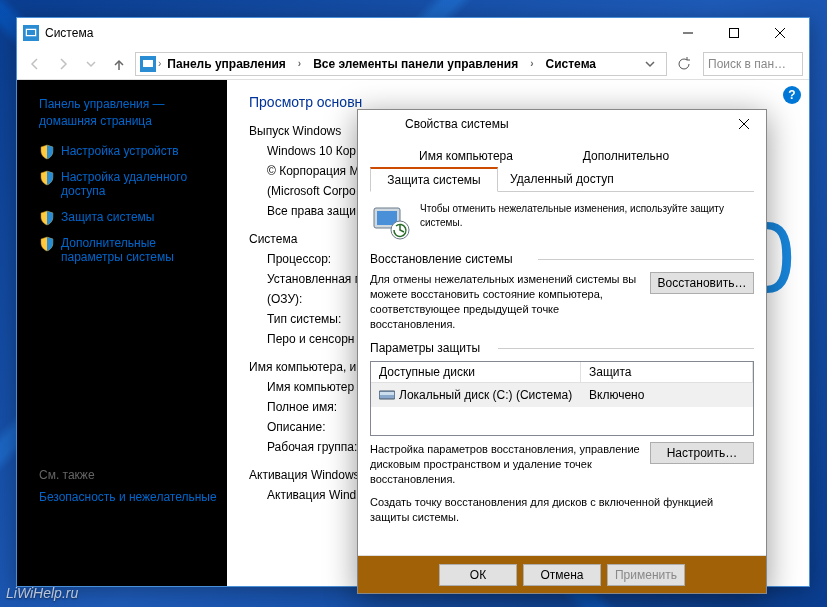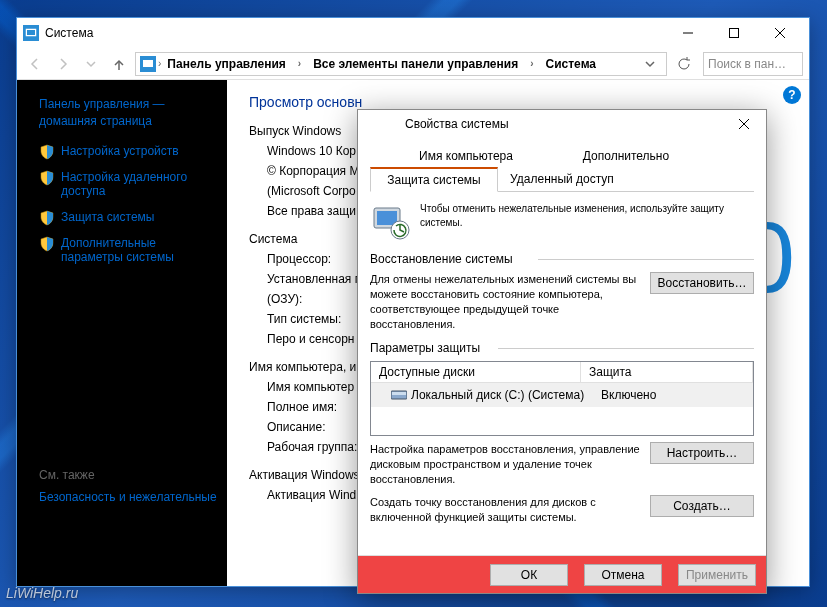--- a/index.html
+++ b/index.html
@@ -60,28 +60,28 @@
 .fieldset-label { font-size: 12px; margin-bottom: 6px; position: relative; }
 .fieldset-label::after { content: ""; position: absolute; left: 150px; right: 0; top: 50%; border-top: 1px solid #ccc; }
 .fs-restore .fieldset-label::after { left: 168px; }
 .fs-prot .fieldset-label::after { left: 128px; }
 .row2c { display: flex; gap: 10px; align-items: flex-start; margin-bottom: 8px; justify-content: center; }
 .row2c .txt { flex: 1; font-size: 11px; line-height: 1.35; }
 .dlgbtn { width: 104px; height: 22px; border: 1px solid #adadad; background: #e1e1e1; font-size: 12px; display: flex; align-items: center; justify-content: center; cursor: pointer; }
 .disk-table { border: 1px solid #828790; margin-bottom: 6px; }
 .disk-table .hdr { display: flex; background: #fff; border-bottom: 1px solid #e0e0e0; }
 .disk-table .hdr > div { padding: 3px 8px; font-size: 12px; border-right: 1px solid #e0e0e0; }
-.disk-table .row { display: flex; padding: 2px 12px; }
+.disk-table .row { display: flex; padding: 2px 0; }
 .disk-table .row > div { padding: 3px 8px; font-size: 12px; }
 .disk-table .row.sel { background: #f0f0f0; }
 .col1 { width: 210px; display: flex; align-items: center; gap: 4px; }
 .col2 { flex: 1; }
 .disk-gap { height: 28px; }
 .disk-icon { width: 16px; height: 12px; }
-.dlg-foot { position: absolute; bottom: 0; left: 0; right: 0; height: 38px; background: #ef4444; border-top: 1px solid #ddd; display: flex; align-items: center; justify-content: flex-end; gap: 16px; padding: 0 10px; }
+.dlg-foot { position: absolute; bottom: 0; left: 0; right: 0; height: 38px; background: #a16207; border-top: 1px solid #ddd; display: flex; align-items: center; justify-content: center; gap: 6px; padding: 0 10px; }
 .footbtn { width: 78px; height: 22px; border: 1px solid #adadad; background: #e1e1e1; font-size: 12px; display: flex; align-items: center; justify-content: center; cursor: pointer; }
 .footbtn.disabled { color: #888; }
 .watermark { position: absolute; left: 6px; bottom: 6px; color: rgba(255,255,255,0.7); font-size: 14px; font-style: italic; text-shadow: 0 1px 2px rgba(0,0,0,0.5); }
 </style>
 </head>
 <body>
 
 <div class="win main-win">
   <div class="titlebar">
     <span class="icon-sys">
@@ -287,21 +287,20 @@
           <div class="col2">Включено</div>
         </div>
         <div class="disk-gap"></div>
       </div>
       <div class="row2c">
         <div class="txt">Настройка параметров восстановления, управление дисковым пространством и удаление точек восстановления.</div>
         <div class="dlgbtn">Настроить…</div>
       </div>
       <div class="row2c">
         <div class="txt">Создать точку восстановления для дисков с включенной функцией защиты системы.</div>
-        <div class="dlgbtn">Создать…</div>
       </div>
     </div>
   </div>
   <div class="dlg-foot">
     <div class="footbtn">ОК</div>
     <div class="footbtn">Отмена</div>
     <div class="footbtn disabled">Применить</div>
   </div>
 </div>
 

